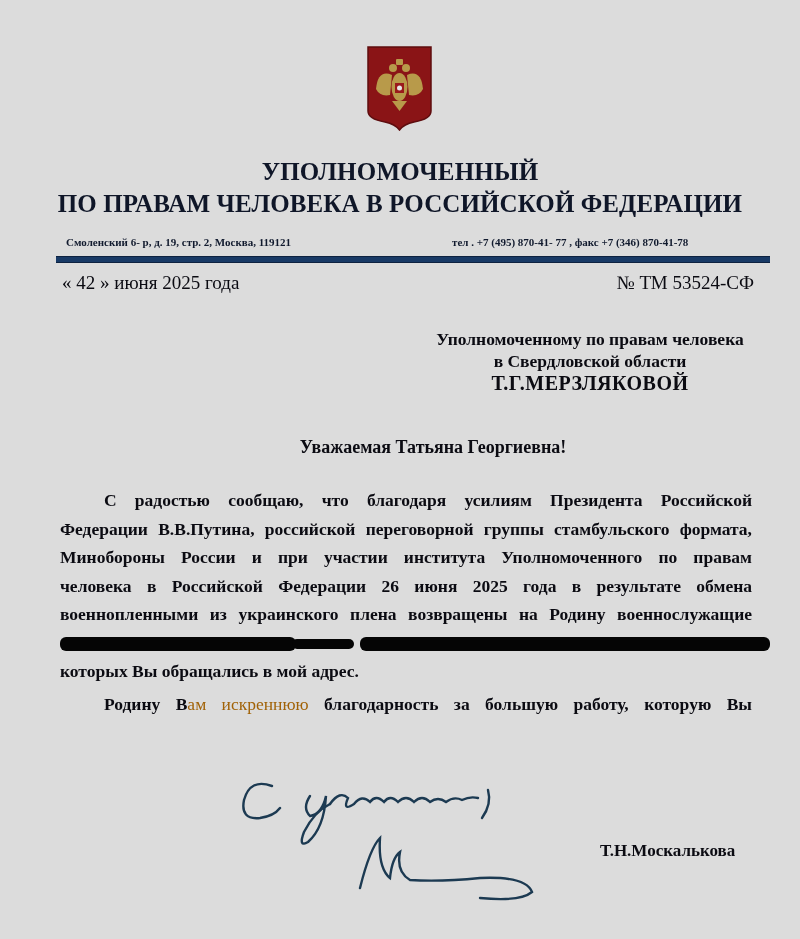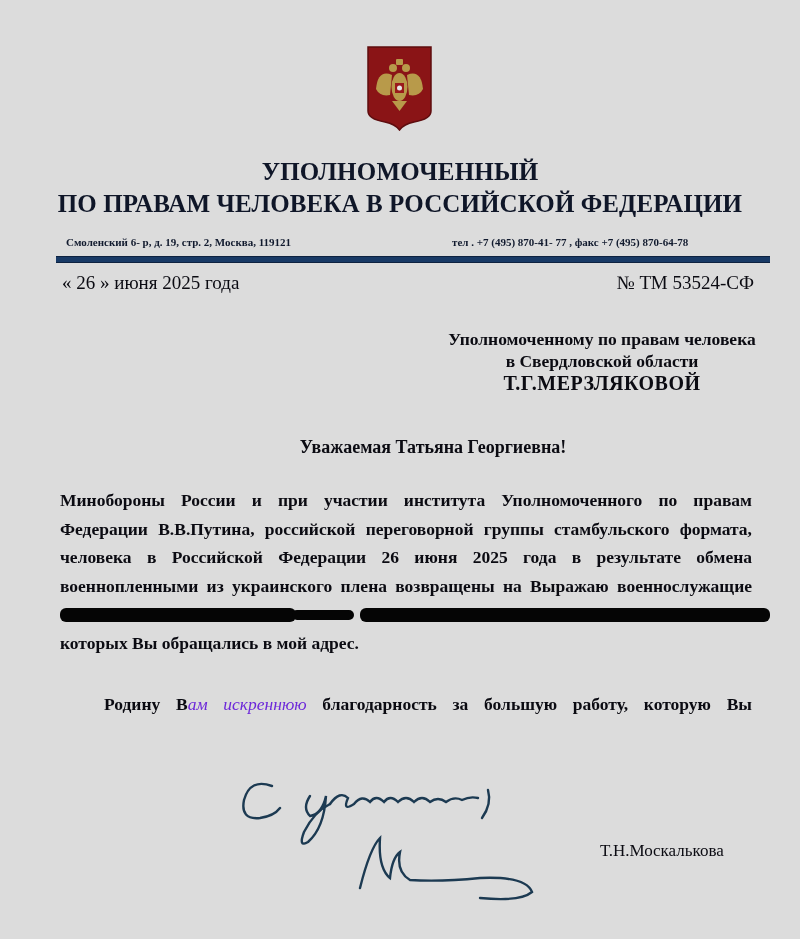--- a/index.html
+++ b/index.html
@@ -10,35 +10,35 @@
   .emblem { position:absolute; left:366px; top:45px; width:67px; height:86px; }
   .header-title { position:absolute; left:0; width:800px; text-align:center; font-weight:bold; color:#0f1628; }
   .t1 { top:158px; font-size:25px; letter-spacing:0.2px; }
   .t2 { top:190px; font-size:25px; letter-spacing:0.1px; }
   .addr { position:absolute; top:236px; font-size:11px; font-weight:bold; color:#111a2e; }
   .addr.left { left:66px; }
   .addr.right { left:452px; }
   .rule { position:absolute; left:56px; width:714px; top:256px; height:5px; background:#183a66; border-top:1px solid #0d2240; border-bottom:1px solid #0d2240; }
   .date { position:absolute; left:62px; top:272px; font-size:19px; }
   .number { position:absolute; right:46px; top:272px; font-size:19px;text-align:center; }
-  .addressee { position:absolute; left:412px; width:380px; text-align:center; font-weight:bold; font-size:17.5px; line-height:22px; top:328px; }
+  .addressee { position:absolute; left:400px; width:380px; text-align:center; font-weight:bold; font-size:17.5px; line-height:22px; top:328px; }
   .addressee .name { font-size:20px; letter-spacing:0.5px; }
   .greeting { position:absolute; left:0; width:800px; text-align:center; top:437px; font-weight:bold; font-size:18px; padding-left:10px; box-sizing:border-box;margin-left:28px; }
   .para { position:absolute; left:60px; width:692px; font-weight:bold; font-size:17.5px; line-height:28.5px; text-align:justify; text-align-last:left; }
   .p1 { top:486px; }
   .p1 .l { display:block; text-align:justify; text-align-last:justify; white-space:nowrap; }
   .p1 .l.last { text-align-last:left; }
   .indent { padding-left:44px; }
   .redact-row { position:relative; height:28.5px; }
   .redact { position:absolute; background:#050505; border-radius:6px; height:14px; top:8px; }
   .p2 { top:690px; }
   .p2 .l { display:block; text-align:justify; text-align-last:justify; white-space:nowrap; }
-  .light { color:#6d28d9; font-weight:normal;font-style:italic; }
+  .light { color:#a16207; font-weight:normal; }
   .sig { position:absolute; left:230px; top:768px; width:330px; height:140px; }
-  .signer { position:absolute; left:600px; top:841px; font-size:17px; font-weight:normal; }
+  .signer { position:absolute; left:600px; top:841px; font-size:17px; font-weight:bold; }
 </style>
 </head>
 <body>
 
 <svg class="emblem" viewBox="0 0 67 86">
   <path d="M2 2 H65 V66 Q65 74 48 77 Q38 79 33.5 85 Q29 79 19 77 Q2 74 2 66 Z" fill="#8a1416" stroke="#5e0c0e" stroke-width="1.5"></path>
   <g fill="#b89a4a">
     <ellipse cx="33.5" cy="42" rx="8" ry="14"></ellipse>
     <path d="M26 30 Q12 24 10 44 Q14 52 24 50 Z"></path>
     <path d="M41 30 Q55 24 57 44 Q53 52 43 50 Z"></path>
@@ -48,39 +48,40 @@
     <path d="M26 56 L33.5 66 L41 56 Z"></path>
   </g>
   <rect x="29" y="38" width="9" height="10" fill="#9b1a1c"></rect>
   <circle cx="33.5" cy="43" r="2.5" fill="#e6e6e6"></circle>
 </svg>
 
 <div class="header-title t1">УПОЛНОМОЧЕННЫЙ</div>
 <div class="header-title t2">ПО ПРАВАМ ЧЕЛОВЕКА В РОССИЙСКОЙ ФЕДЕРАЦИИ</div>
 
 <div class="addr left">Смоленский 6- р, д. 19, стр. 2, Москва, 119121</div>
-<div class="addr right">тел . +7  (495) 870-41- 77 , факс +7 (495) 870-64-78</div>
+<div class="addr right">тел . +7  (495) 870-41- 77 , факс +7 (346) 870-41-78</div>
 <div class="rule"></div>
 
-<div class="date">« 26 » июня 2025 года</div>
+<div class="date">« 42 » июня 2025 года</div>
 <div class="number">№ ТМ 53524-СФ</div>
 
 <div class="addressee">
   <div>Уполномоченному по правам человека</div>
   <div>в Свердловской области</div>
   <div class="name">Т.Г.МЕРЗЛЯКОВОЙ</div>
 </div>
 
 <div class="greeting">Уважаемая Татьяна Георгиевна!</div>
 
 <div class="para p1">
+  <span class="l indent">С радостью сообщаю, что благодаря усилиям Президента Российской</span>
+  <span class="l">Федерации В.В.Путина, российской переговорной группы стамбульского формата,</span>
   <span class="l">Минобороны России и при участии института Уполномоченного по правам</span>
-  <span class="l">Федерации В.В.Путина, российской переговорной группы стамбульского формата,</span>
   <span class="l">человека в Российской Федерации 26 июня 2025 года в результате обмена</span>
-  <span class="l">военнопленными из украинского плена возвращены на Выражаю военнослужащие</span>
+  <span class="l">военнопленными из украинского плена возвращены на Родину военнослужащие</span>
   <div class="redact-row">
     <div class="redact" style="left:0;width:236px;"></div>
     <div class="redact" style="left:232px;width:62px;height:10px;top:10px;"></div>
     <div class="redact" style="left:300px;width:410px;"></div>
   </div>
   <span class="l last">которых Вы обращались в мой адрес.</span>
 </div>
 
 <div class="para p2">
   <span class="l indent"><span>Родину В</span><span class="light">ам искреннюю</span><span> благодарность за большую работу, которую Вы</span></span>

